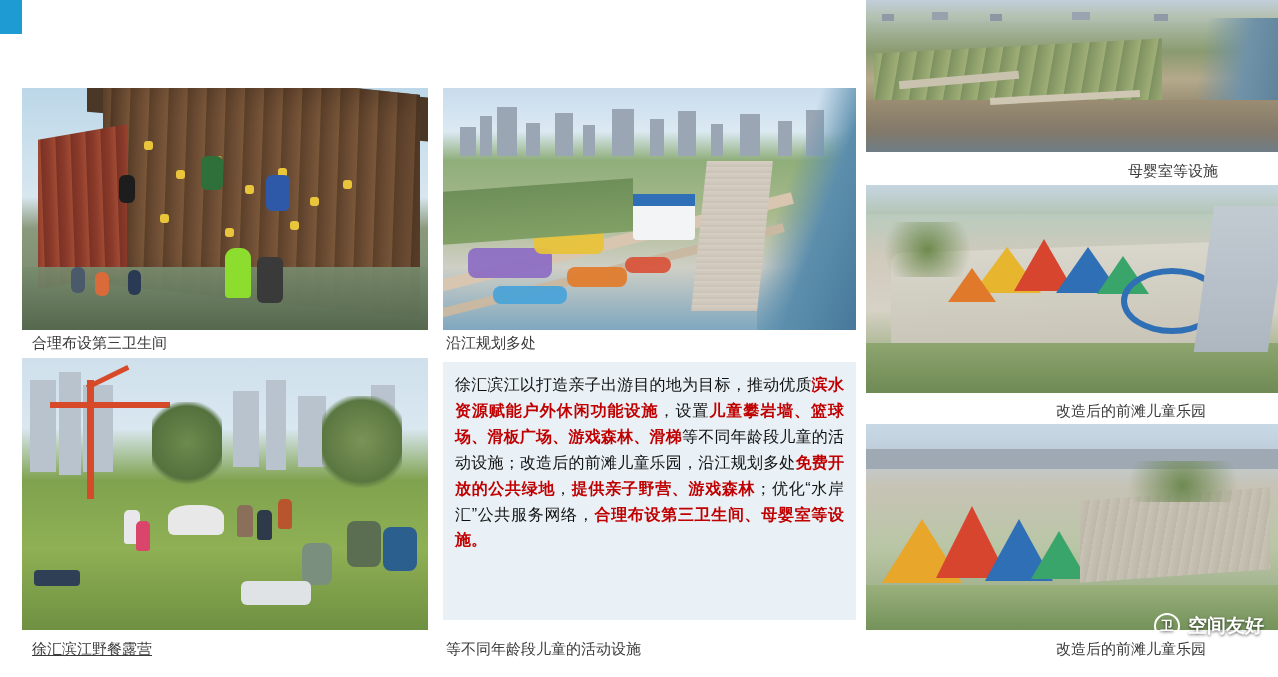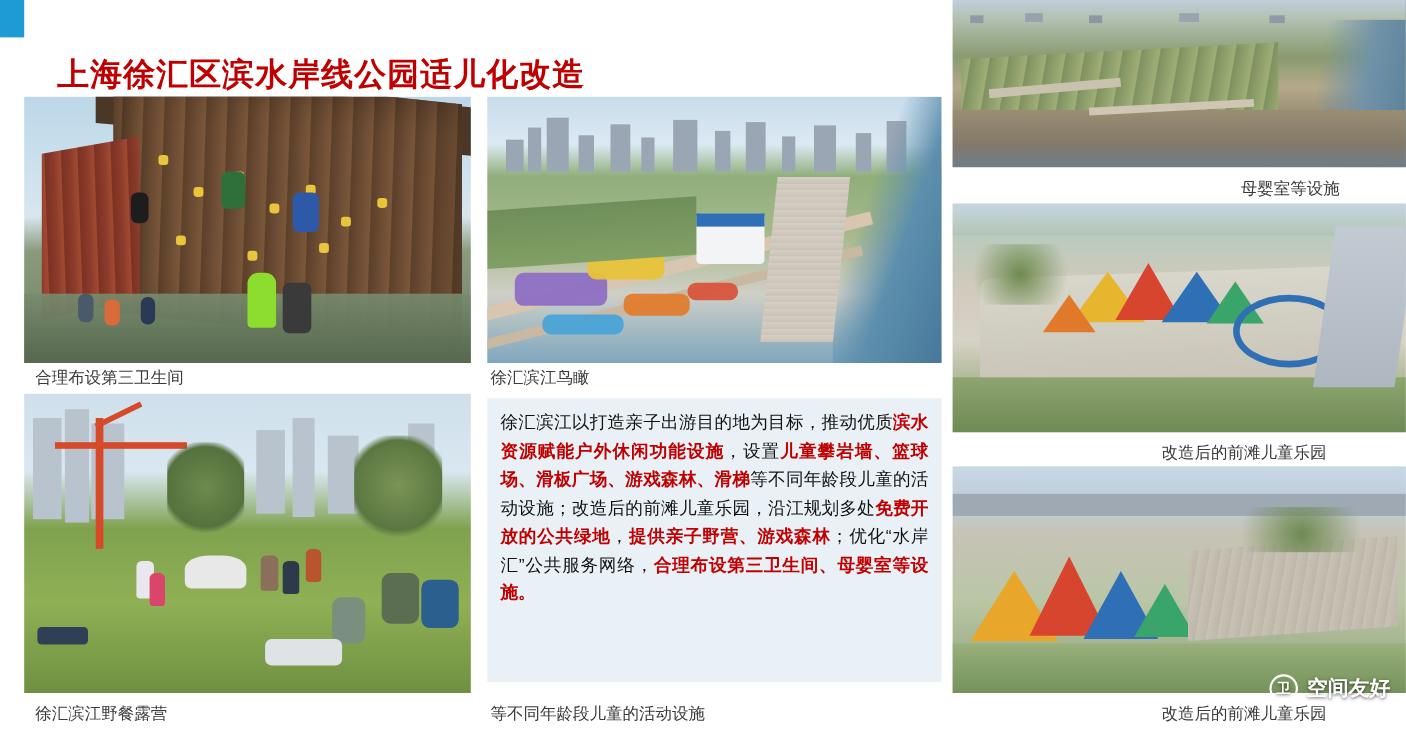--- a/index.html
+++ b/index.html
@@ -218,21 +218,20 @@
     box-sizing: border-box;
   }
 </style>
 </head>
 <body>
 
 <div class="page">
 
   <div class="corner-mark"></div>
 
-  <div class="title">上海徐汇区滨水岸线公园适儿化改造</div>
 
   <div class="photo ph-climb" style="left:22px; top:88px; width:406px; height:242px;">
     <div class="climb-roof"></div>
     <div class="climb-wall"></div>
     <div class="climb-wall2"></div>
     <div class="hold" style="left:30%; top:22%;"></div>
     <div class="hold" style="left:38%; top:34%;"></div>
     <div class="hold" style="left:47%; top:28%;"></div>
     <div class="hold" style="left:55%; top:40%;"></div>
     <div class="hold" style="left:63%; top:33%;"></div>
@@ -275,21 +274,21 @@
     <div class="playcolor" style="left:6%; top:66%; width:84px; height:30px; background:#8e6fc4;"></div>
     <div class="playcolor" style="left:22%; top:58%; width:70px; height:26px; background:#e8c33a;"></div>
     <div class="playcolor" style="left:30%; top:74%; width:60px; height:20px; background:#e07c2f;"></div>
     <div class="playcolor" style="left:12%; top:82%; width:74px; height:18px; background:#4aa3d8;"></div>
     <div class="playcolor" style="left:44%; top:70%; width:46px; height:16px; background:#d8543c;"></div>
     <div style="position:absolute; left:46%; top:44%; width:62px; height:46px; background:#f2f4f6; border-radius:4px;"></div>
     <div style="position:absolute; left:46%; top:44%; width:62px; height:12px; background:#2e6fb7;"></div>
     <div style="position:absolute; left:0; top:40%; width:46%; height:22%; background:linear-gradient(180deg,#6f8f5a,#81a065); transform:skewY(-4deg);"></div>
     <div style="position:absolute; right:22%; top:30%; width:16%; height:62%; background:repeating-linear-gradient(180deg,#d6cfc4 0px,#cac2b6 6px); transform:skewX(-6deg);"></div>
   </div>
-  <div class="caption" style="left:446px; top:334px;">徐汇滨江鸟瞰</div>
+  <div class="caption" style="left:446px; top:334px;">沿江规划多处</div>
 
   <div class="photo ph-picnic" style="left:22px; top:358px; width:406px; height:272px;">
     <div class="tower-bldg" style="left:2%; top:8%; width:26px; height:34%;"></div>
     <div class="tower-bldg" style="left:9%; top:5%; width:22px; height:38%;"></div>
     <div class="tower-bldg" style="left:15%; top:10%; width:30px; height:32%;"></div>
     <div class="tower-bldg" style="left:52%; top:12%; width:26px; height:28%;"></div>
     <div class="tower-bldg" style="left:60%; top:8%; width:20px; height:33%;"></div>
     <div class="tower-bldg" style="left:68%; top:14%; width:28px; height:26%;"></div>
     <div class="tower-bldg" style="left:86%; top:10%; width:24px; height:30%;"></div>
 
@@ -305,21 +304,21 @@
     <div class="person" style="left:28%; top:60%; width:14px; height:30px; background:#d9456b;"></div>
     <div class="person" style="left:53%; top:54%; width:16px; height:32px; background:#8a6f5a;"></div>
     <div class="person" style="left:58%; top:56%; width:15px; height:30px; background:#2e3a4a;"></div>
     <div class="person" style="left:63%; top:52%; width:14px; height:30px; background:#b8552f;"></div>
     <div class="person" style="left:80%; top:60%; width:34px; height:46px; background:#5c6e52; border-radius:8px;"></div>
     <div class="person" style="left:89%; top:62%; width:34px; height:44px; background:#2b5f8e; border-radius:8px;"></div>
     <div class="person" style="left:69%; top:68%; width:30px; height:42px; background:#7a8f7e; border-radius:8px;"></div>
     <div style="position:absolute; left:54%; top:82%; width:70px; height:24px; background:#dfe3e6; border-radius:6px;"></div>
     <div style="position:absolute; left:3%; top:78%; width:46px; height:16px; background:#2f3f55; border-radius:4px;"></div>
   </div>
-  <div class="caption" style="left:32px; top:640px;">徐汇滨江野餐露营</div>
+  <div class="caption" style="left:32px; top:640px;text-decoration:underline;">徐汇滨江野餐露营</div>
 
   <div class="textblock">
     <p><span>徐汇滨江以打造亲子出游目的地为目标，推动优质</span><span class="hl">滨水资源赋能户外休闲功能设施</span><span>，设置</span><span class="hl">儿童攀岩墙、篮球场、滑板广场、游戏森林、滑梯</span><span>等不同年龄段儿童的活动设施；改造后的前滩儿童乐园，沿江规划多处</span><span class="hl">免费开放的公共绿地</span><span>，</span><span class="hl">提供亲子野营、游戏森林</span><span>；优化“水岸汇”公共服务网络，</span><span class="hl">合理布设第三卫生间、母婴室等设施。</span></p>
   </div>
   <div class="caption" style="left:446px; top:640px;">等不同年龄段儿童的活动设施</div>
 
   <div class="photo ph-before" style="left:866px; top:0px; width:412px; height:152px;">
     <div class="water-strip"></div>
     <div class="field-stripes"></div>
     <div class="mud"></div>

